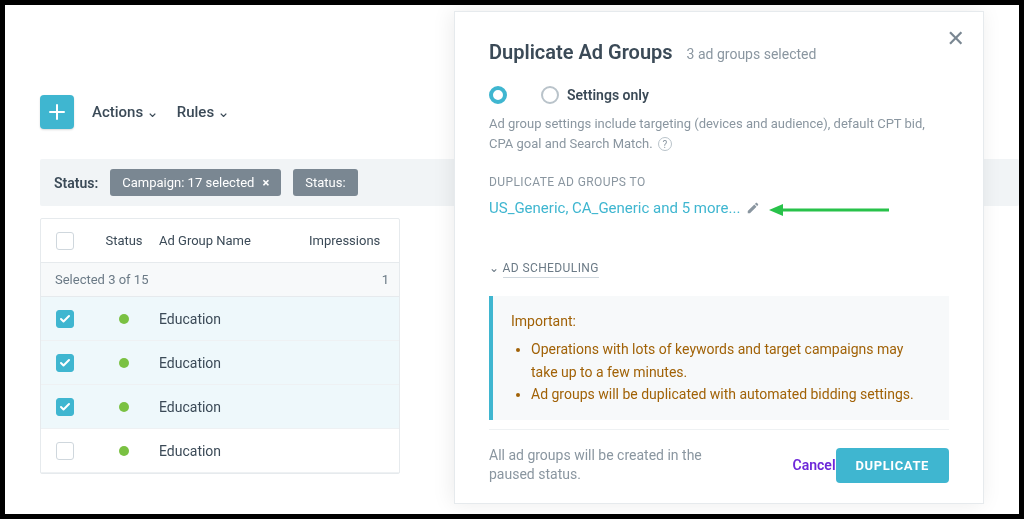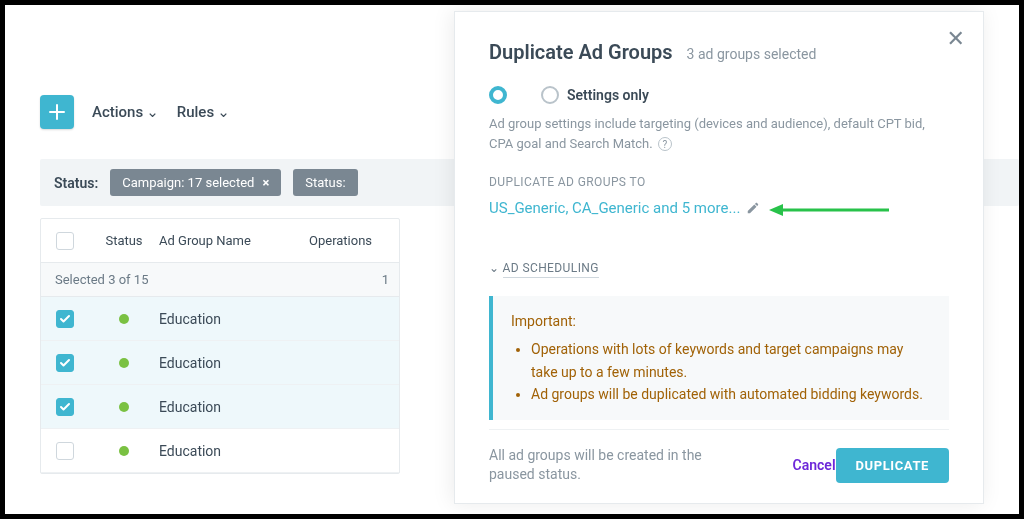--- a/index.html
+++ b/index.html
@@ -87,21 +87,21 @@
     </span>
   </div>
 
   <div class="tbl">
     <div class="thead">
       <div class="col-chk">
             <span class="chk"></span>
           </div>
       <div class="col-status">Status</div>
       <div class="col-name">Ad Group Name</div>
-      <div class="col-imp">Operations</div>
+      <div class="col-imp">Impressions</div>
     </div>
     <div class="selrow">
       <span>Selected 3 of 15</span>
       <span class="rt">1</span>
     </div>
     <div id="rows">
           <div class="trow sel">
             <div class="col-chk">
               <span class="chk on">
                 <svg width="12" height="12" viewBox="0 0 12 12">
@@ -190,21 +190,21 @@
 
    <div style="margin-top:22px">
      <span style="color:#6b7a86;font-size:12px;">⌄</span>
      <span class="collapsible">AD SCHEDULING</span>
    </div>
 
    <div class="callout">
      <strong>Important:</strong>
      <ul id="callout-list">
           <li>Operations with lots of keywords and target campaigns may take up to a few minutes.</li>
-          <li>Ad groups will be duplicated with automated bidding keywords.</li>
+          <li>Ad groups will be duplicated with automated bidding settings.</li>
         </ul>
    </div>
 
    <div class="mfooter">
      <div class="fnote">All ad groups will be created in the paused status.</div>
      <div class="flex1"></div>
      <div class="btn-cancel">Cancel</div>
      <div class="btn-dup">DUPLICATE</div>
    </div>
  </div>

